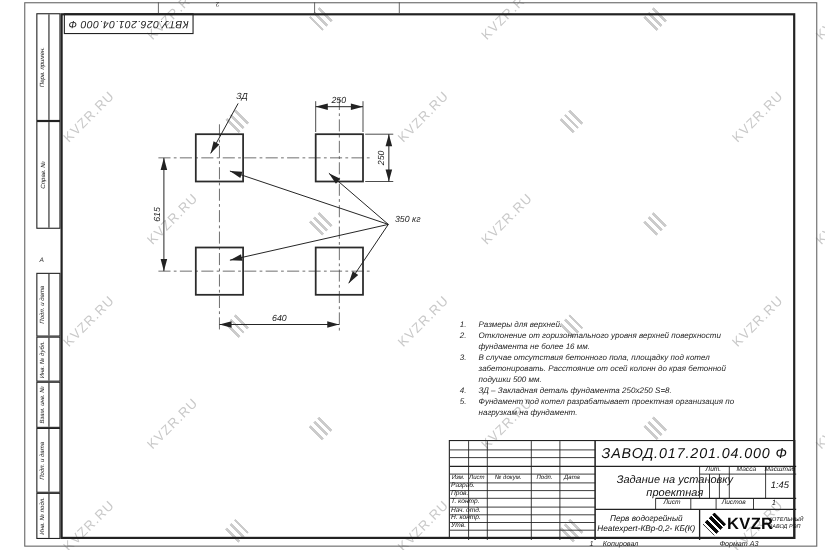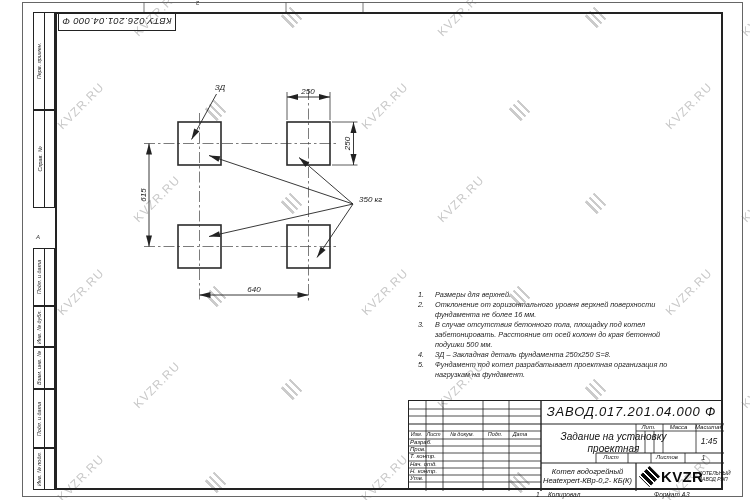--- a/index.html
+++ b/index.html
@@ -270,21 +270,21 @@
 </div>
 
 <div class="tb-txt" style="left:541px; top:401px; width:181px; height:21px; font-size:13px; letter-spacing:0.8px;">ЗАВОД.017.201.04.000 Ф</div>
 
 <div class="tb-txt tb-col" style="left:541px; top:424px; width:93px; height:37px; font-size:10px; line-height:12px; display:flex;margin-left:26px;">
   <span>Задание на установку</span>
   <span>проектная</span>
 </div>
 
 <div class="tb-txt tb-col" style="left:541px; top:463px; width:93px; height:26px; font-size:7.5px; line-height:9.5px;">
-  <span>Котел водогрейный</span>
+  <span>Перв водогрейный</span>
   <span>Heatexpert-КВр-0,2- КБ(К)</span>
 </div>
 
 <div class="tb-txt" style="left:635px; top:423px; width:27px; height:8px; font-size:6px;">Лит.</div>
 <div class="tb-txt" style="left:662px; top:423px; width:33px; height:8px; font-size:6px;">Масса</div>
 <div class="tb-txt" style="left:695px; top:423px; width:28px; height:8px; font-size:6px;">Масштаб</div>
 <div class="tb-txt" style="left:695px; top:431px; width:28px; height:20px; font-size:8.5px;">1:45</div>
 
 <div class="tb-txt" style="left:595px; top:452px; width:32px; height:10px; font-size:6px;">Лист</div>
 <div class="tb-txt" style="left:650px; top:452px; width:34px; height:10px; font-size:6px;">Листов</div>

